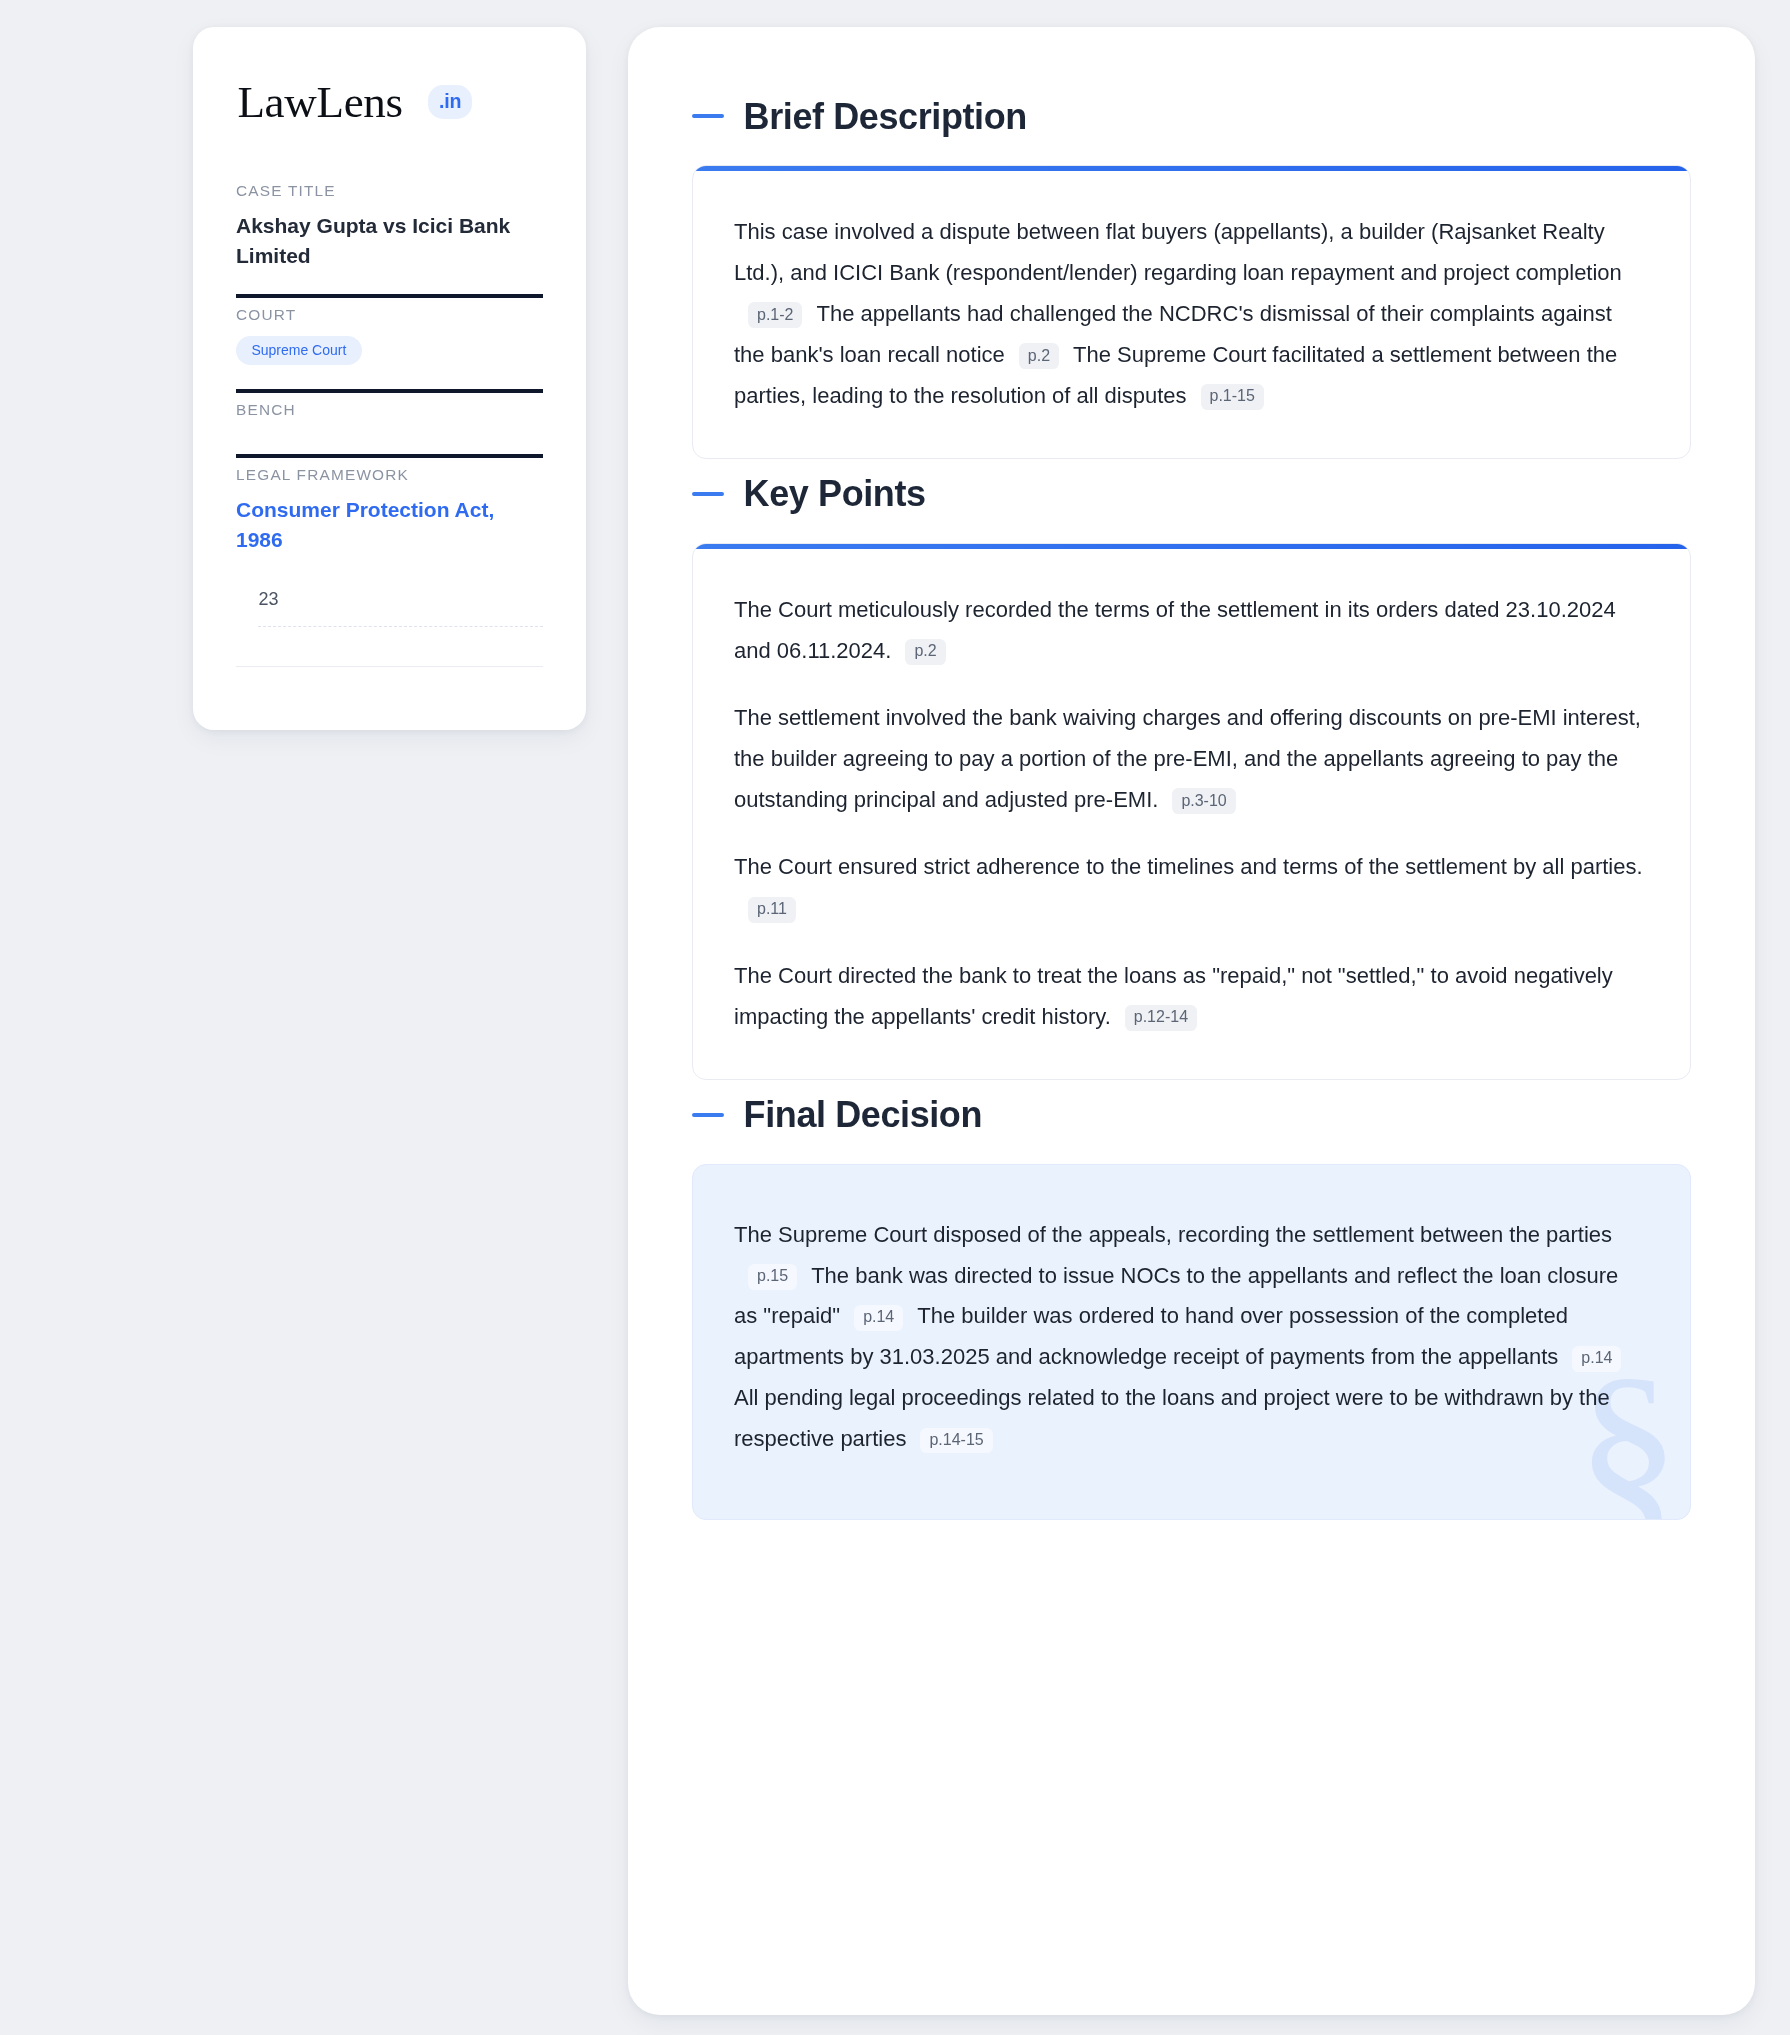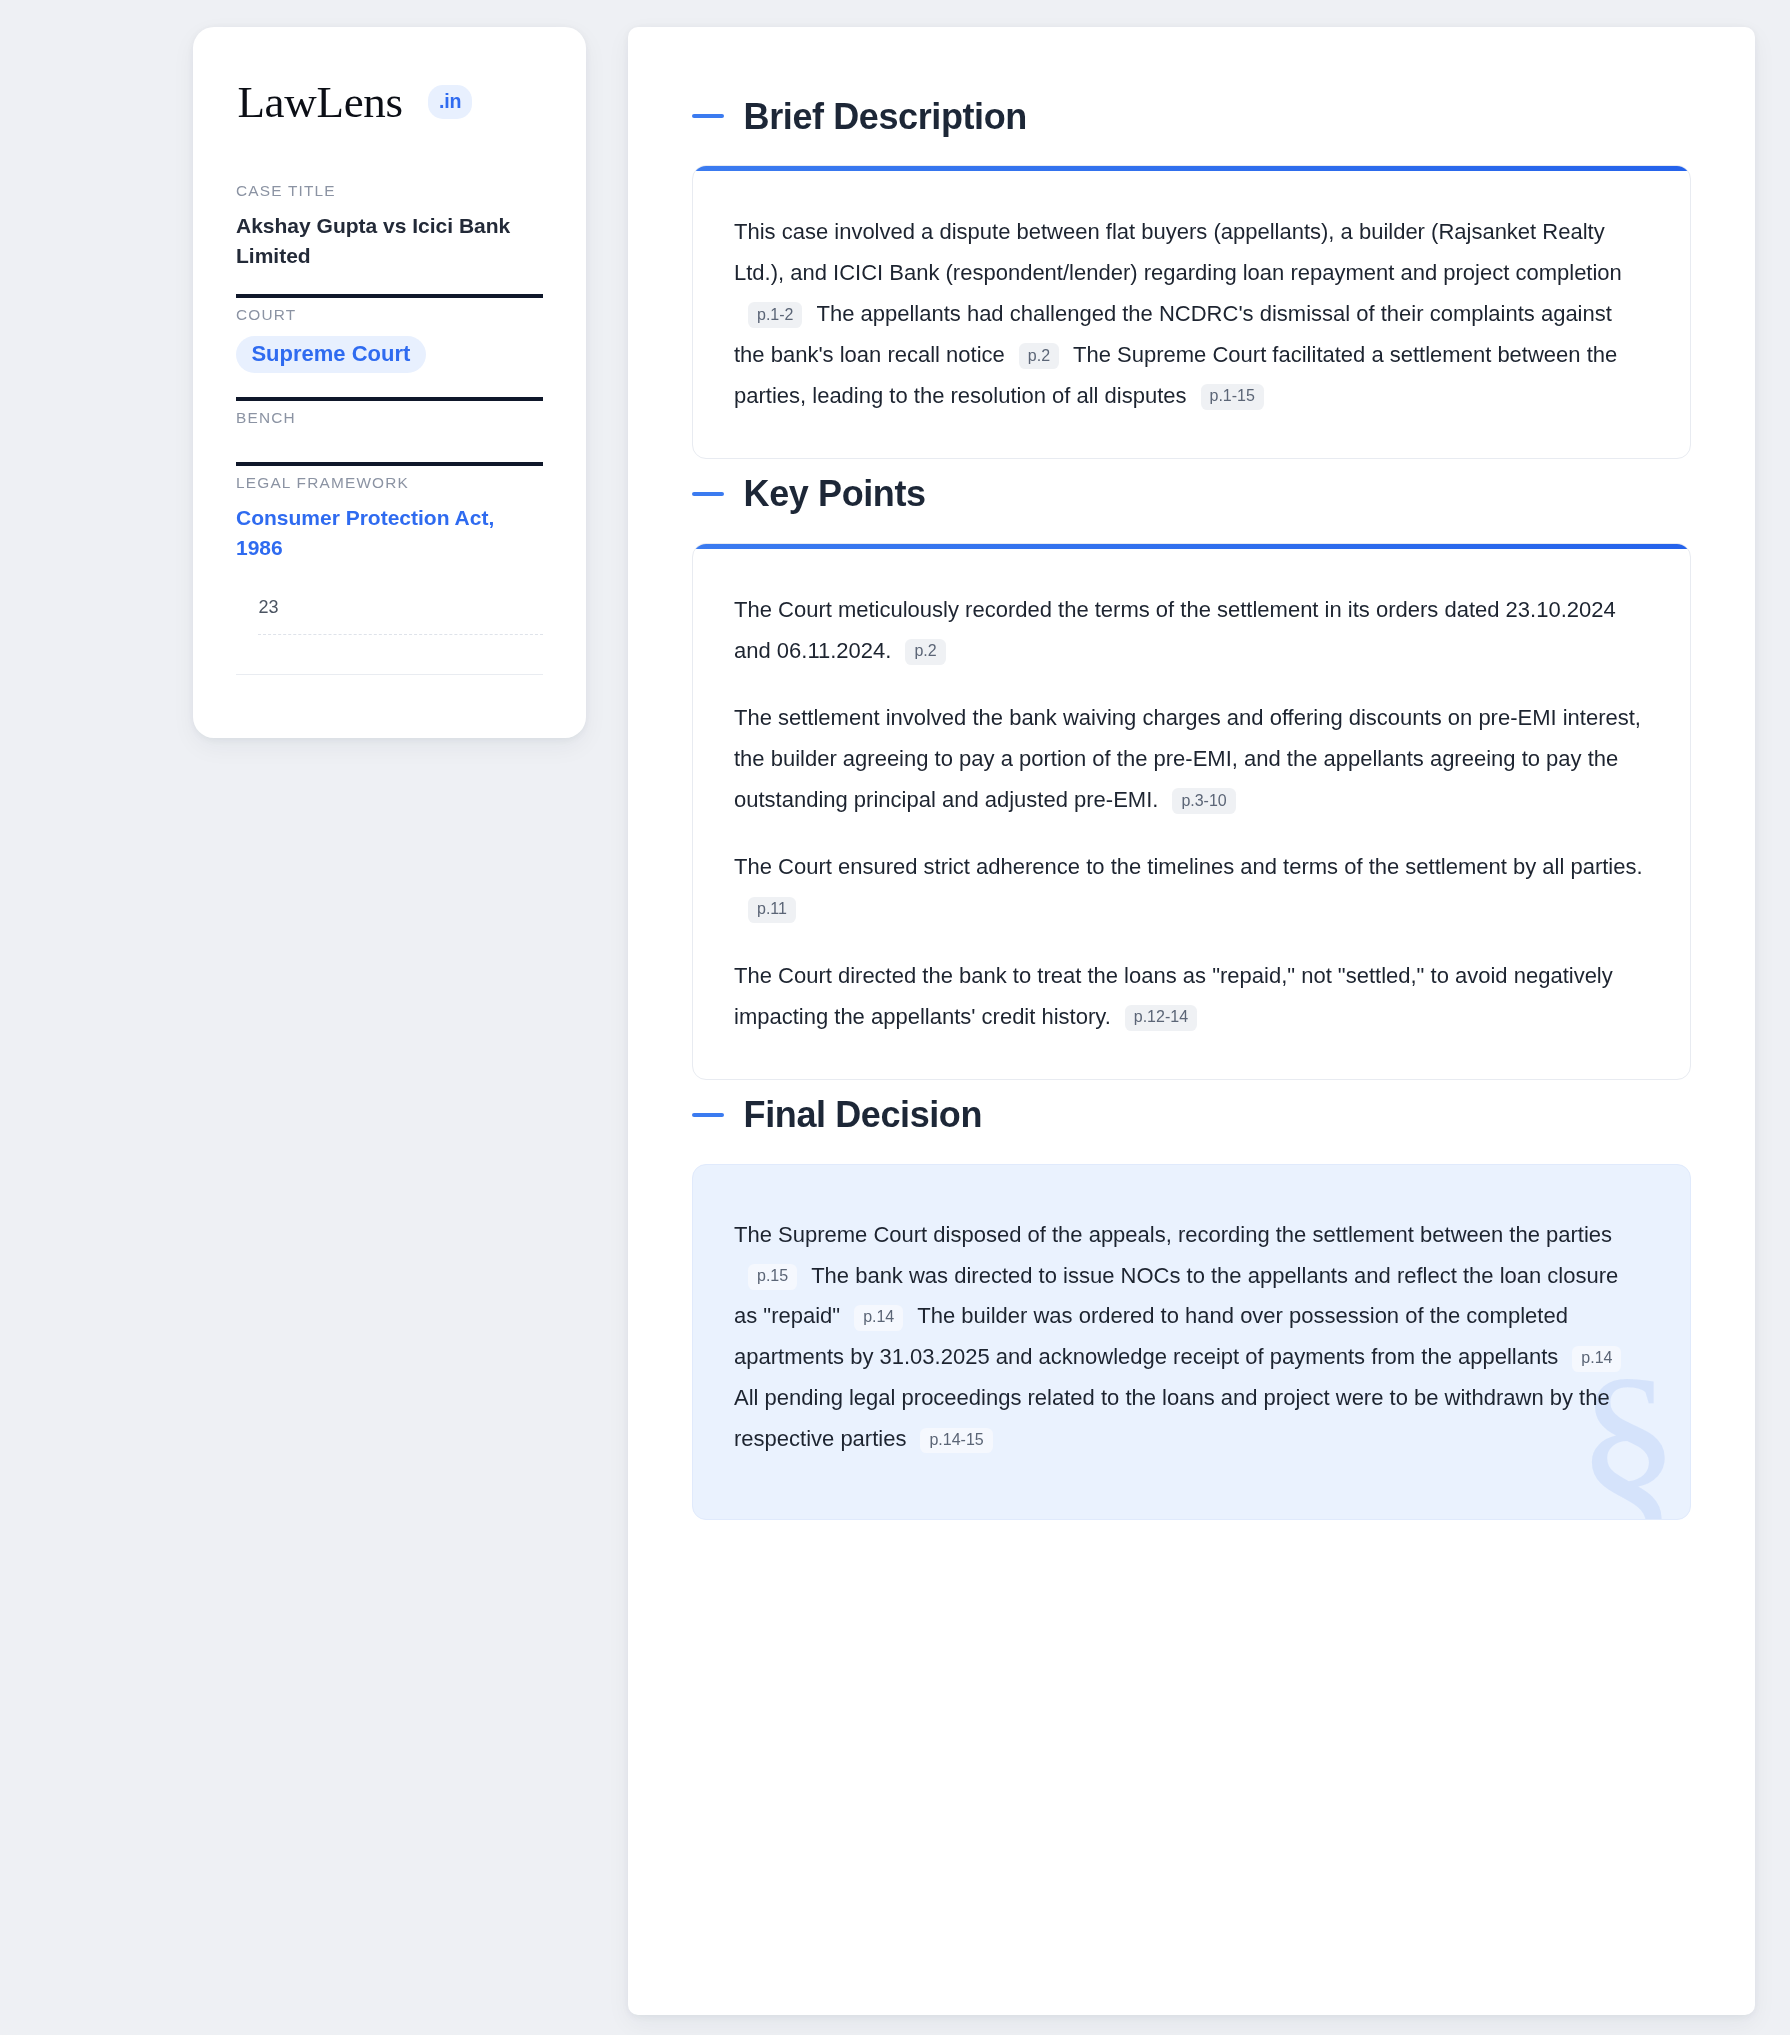--- a/index.html
+++ b/index.html
@@ -74,22 +74,22 @@
     font-size: 21px;
     line-height: 1.42;
     color: #232a38;
     font-weight: bold;
   }
 
   .chip-court {
     display: inline-block;
     background: #e8f0fe;
     color: #2f6bf0;
-    font-size: 22px;
-    font-weight: bold;
+    font-size: 14px;
+    font-weight: normal;
     padding: 7px 15.4px 8.4px 15.4px;
     border-radius: 699px;
     line-height: 1;
   }
 
   .judge-row {
     display: flex;
     align-items: center;
     gap: 14px;
     padding-bottom: 9.8px;
@@ -136,21 +136,21 @@
   }
   .solid-rule {
     border-top: 1px solid #e9ecf1;
     margin-top: 39px;
   }
 
   
   .main {
     flex: 1 1 auto;
     background: #ffffff;
-    border-radius: 10px;
+    border-radius: 32px;
     padding: 70px 64px 84px 64px;
     box-shadow: 0 1.4px 7px rgba(25,35,60,.05), 0 8.4px 25px rgba(25,35,60,.05);
     min-height: 1988px;
   }
 
   .section { margin-bottom: 15.4px; }
 
   .section-head {
     display: flex;
     align-items: center;

